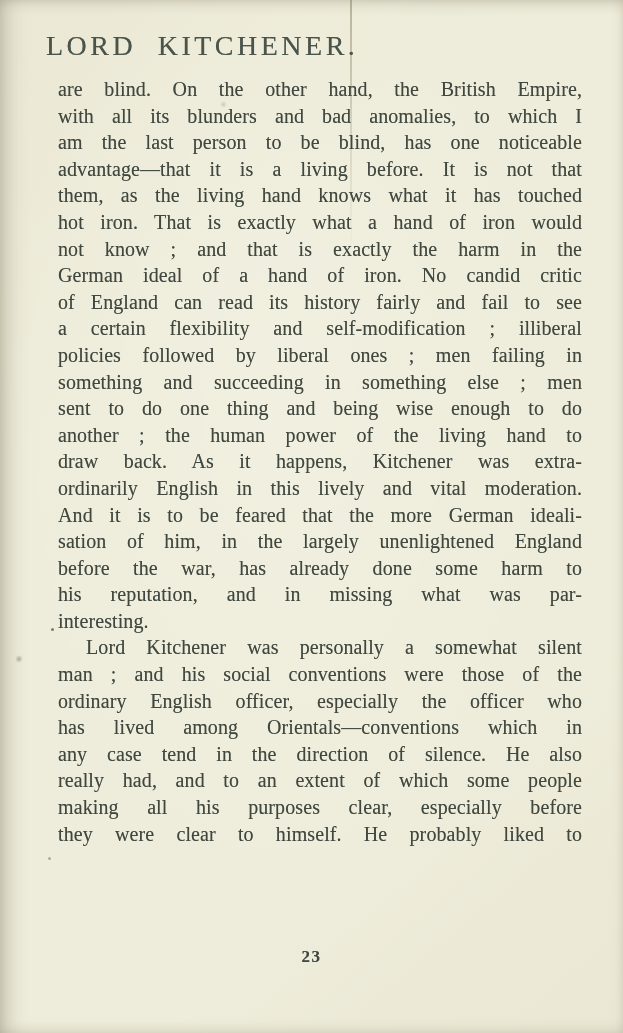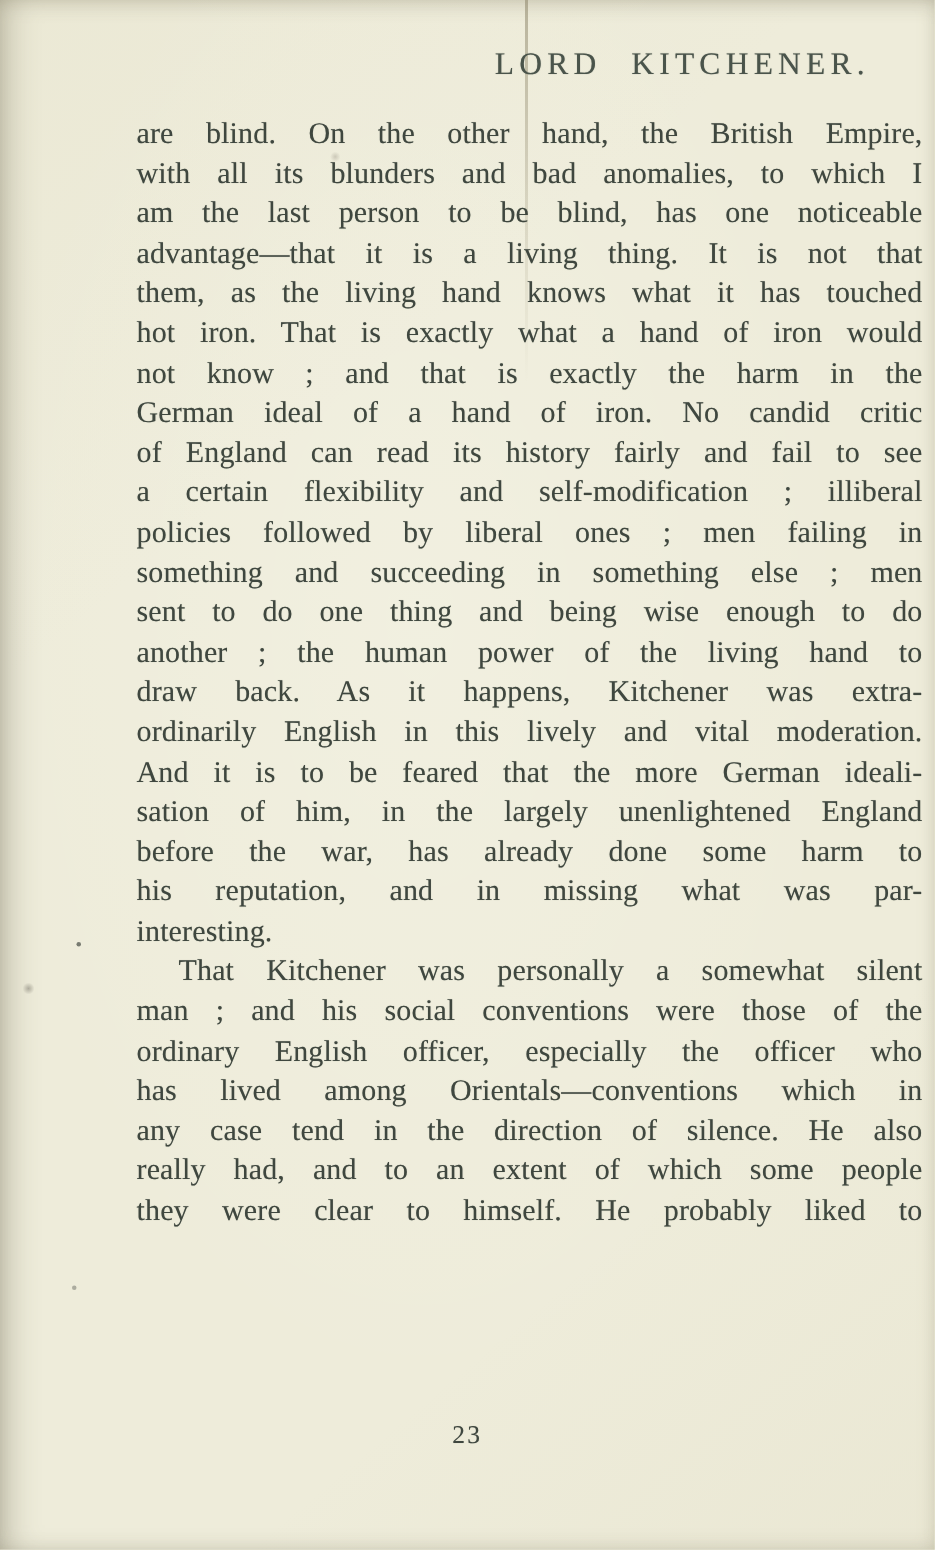--- a/index.html
+++ b/index.html
@@ -36,42 +36,41 @@
     width: 2px;
     height: 255px;
     background: linear-gradient(to bottom,
       rgba(140, 132, 104, 0.55) 0%,
       rgba(150, 142, 114, 0.35) 40%,
       rgba(160, 152, 124, 0.15) 75%,
       rgba(160, 152, 124, 0) 100%);
   }
   .header {
     position: absolute;
-    left: 56px;
+    left: 46px;
     width: 524px;
     top: 30px;
-    text-align: right;
-    font-size: 21px;
+    text-align: left;
+    font-size: 28px;
     letter-spacing: 3.5px;
     word-spacing: 11px;
     color: var(--header-ink, #4a544b);
     text-shadow: 0 0 0.6px rgba(74, 84, 75, 0.55);
     white-space: nowrap;
   }
   .body-text {
     position: absolute;
     left: 58px;
     top: 76px;
     width: 524px;
     font-size: 20px;
     line-height: 26.6px;
     color: var(--ink, #3f473f);
     text-shadow: 0 0 0.5px rgba(63, 71, 63, 0.45);
     letter-spacing: 0.1px;
-    margin-left: 33px;
   }
   .paragraph { margin: 0; }
   .line {
     text-align: justify;
     text-align-last: justify;
     white-space: nowrap;
   }
   .line.plain {
     text-align: left;
     text-align-last: left;
@@ -82,20 +81,21 @@
   .pagenum {
     position: absolute;
     left: 0;
     width: 623px;
     top: 947px;
     text-align: center;
     font-size: 17px;
     letter-spacing: 1.5px;
     color: var(--ink, #3f473f);
     text-shadow: 0 0 0.5px rgba(63, 71, 63, 0.4);
+    font-weight: bold;
   }
   .speck {
     position: absolute;
     border-radius: 50%;
     pointer-events: none;
   }
   .speck-1 { left: 15px; top: 655px; width: 8px; height: 8px;
              background: radial-gradient(circle, rgba(125,122,110,0.55) 0%, rgba(125,122,110,0) 70%); }
   .speck-2 { left: 220px; top: 101px; width: 7px; height: 7px;
              background: radial-gradient(circle, rgba(200,196,180,0.9) 0%, rgba(200,196,180,0) 70%); }
@@ -111,46 +111,47 @@
   <div class="paper-tone"></div>
   <div class="crease"></div>
 
   <div class="header">LORD KITCHENER.</div>
 
   <div class="body-text" id="body-text">
       <div class="paragraph">
         <div class="line">are blind. On the other hand, the British Empire,</div>
         <div class="line">with all its blunders and bad anomalies, to which I</div>
         <div class="line">am the last person to be blind, has one noticeable</div>
-        <div class="line">advantage—that it is a living thing. It is not that</div>
+        <div class="line">advantage—that it is a living before. It is not that</div>
         <div class="line">them, as the living hand knows what it has touched</div>
         <div class="line">hot iron. That is exactly what a hand of iron would</div>
         <div class="line">not know ; and that is exactly the harm in the</div>
         <div class="line">German ideal of a hand of iron. No candid critic</div>
         <div class="line">of England can read its history fairly and fail to see</div>
         <div class="line">a certain flexibility and self-modification ; illiberal</div>
         <div class="line">policies followed by liberal ones ; men failing in</div>
         <div class="line">something and succeeding in something else ; men</div>
         <div class="line">sent to do one thing and being wise enough to do</div>
         <div class="line">another ; the human power of the living hand to</div>
         <div class="line">draw back. As it happens, Kitchener was extra-</div>
         <div class="line">ordinarily English in this lively and vital moderation.</div>
         <div class="line">And it is to be feared that the more German ideali-</div>
         <div class="line">sation of him, in the largely unenlightened England</div>
         <div class="line">before the war, has already done some harm to</div>
         <div class="line">his reputation, and in missing what was par-</div>
         <div class="line plain">interesting.</div>
       </div>
       <div class="paragraph">
-        <div class="line indent">That Kitchener was personally a somewhat silent</div>
+        <div class="line indent">Lord Kitchener was personally a somewhat silent</div>
         <div class="line">man ; and his social conventions were those of the</div>
         <div class="line">ordinary English officer, especially the officer who</div>
         <div class="line">has lived among Orientals—conventions which in</div>
         <div class="line">any case tend in the direction of silence. He also</div>
         <div class="line">really had, and to an extent of which some people</div>
+        <div class="line">making all his purposes clear, especially before</div>
         <div class="line">they were clear to himself. He probably liked to</div>
       </div>
     </div>
 
   <div class="pagenum">23</div>
 
   <div class="speck speck-1"></div>
   <div class="speck speck-2"></div>
   <div class="speck speck-3"></div>
   <div class="speck speck-4"></div>

